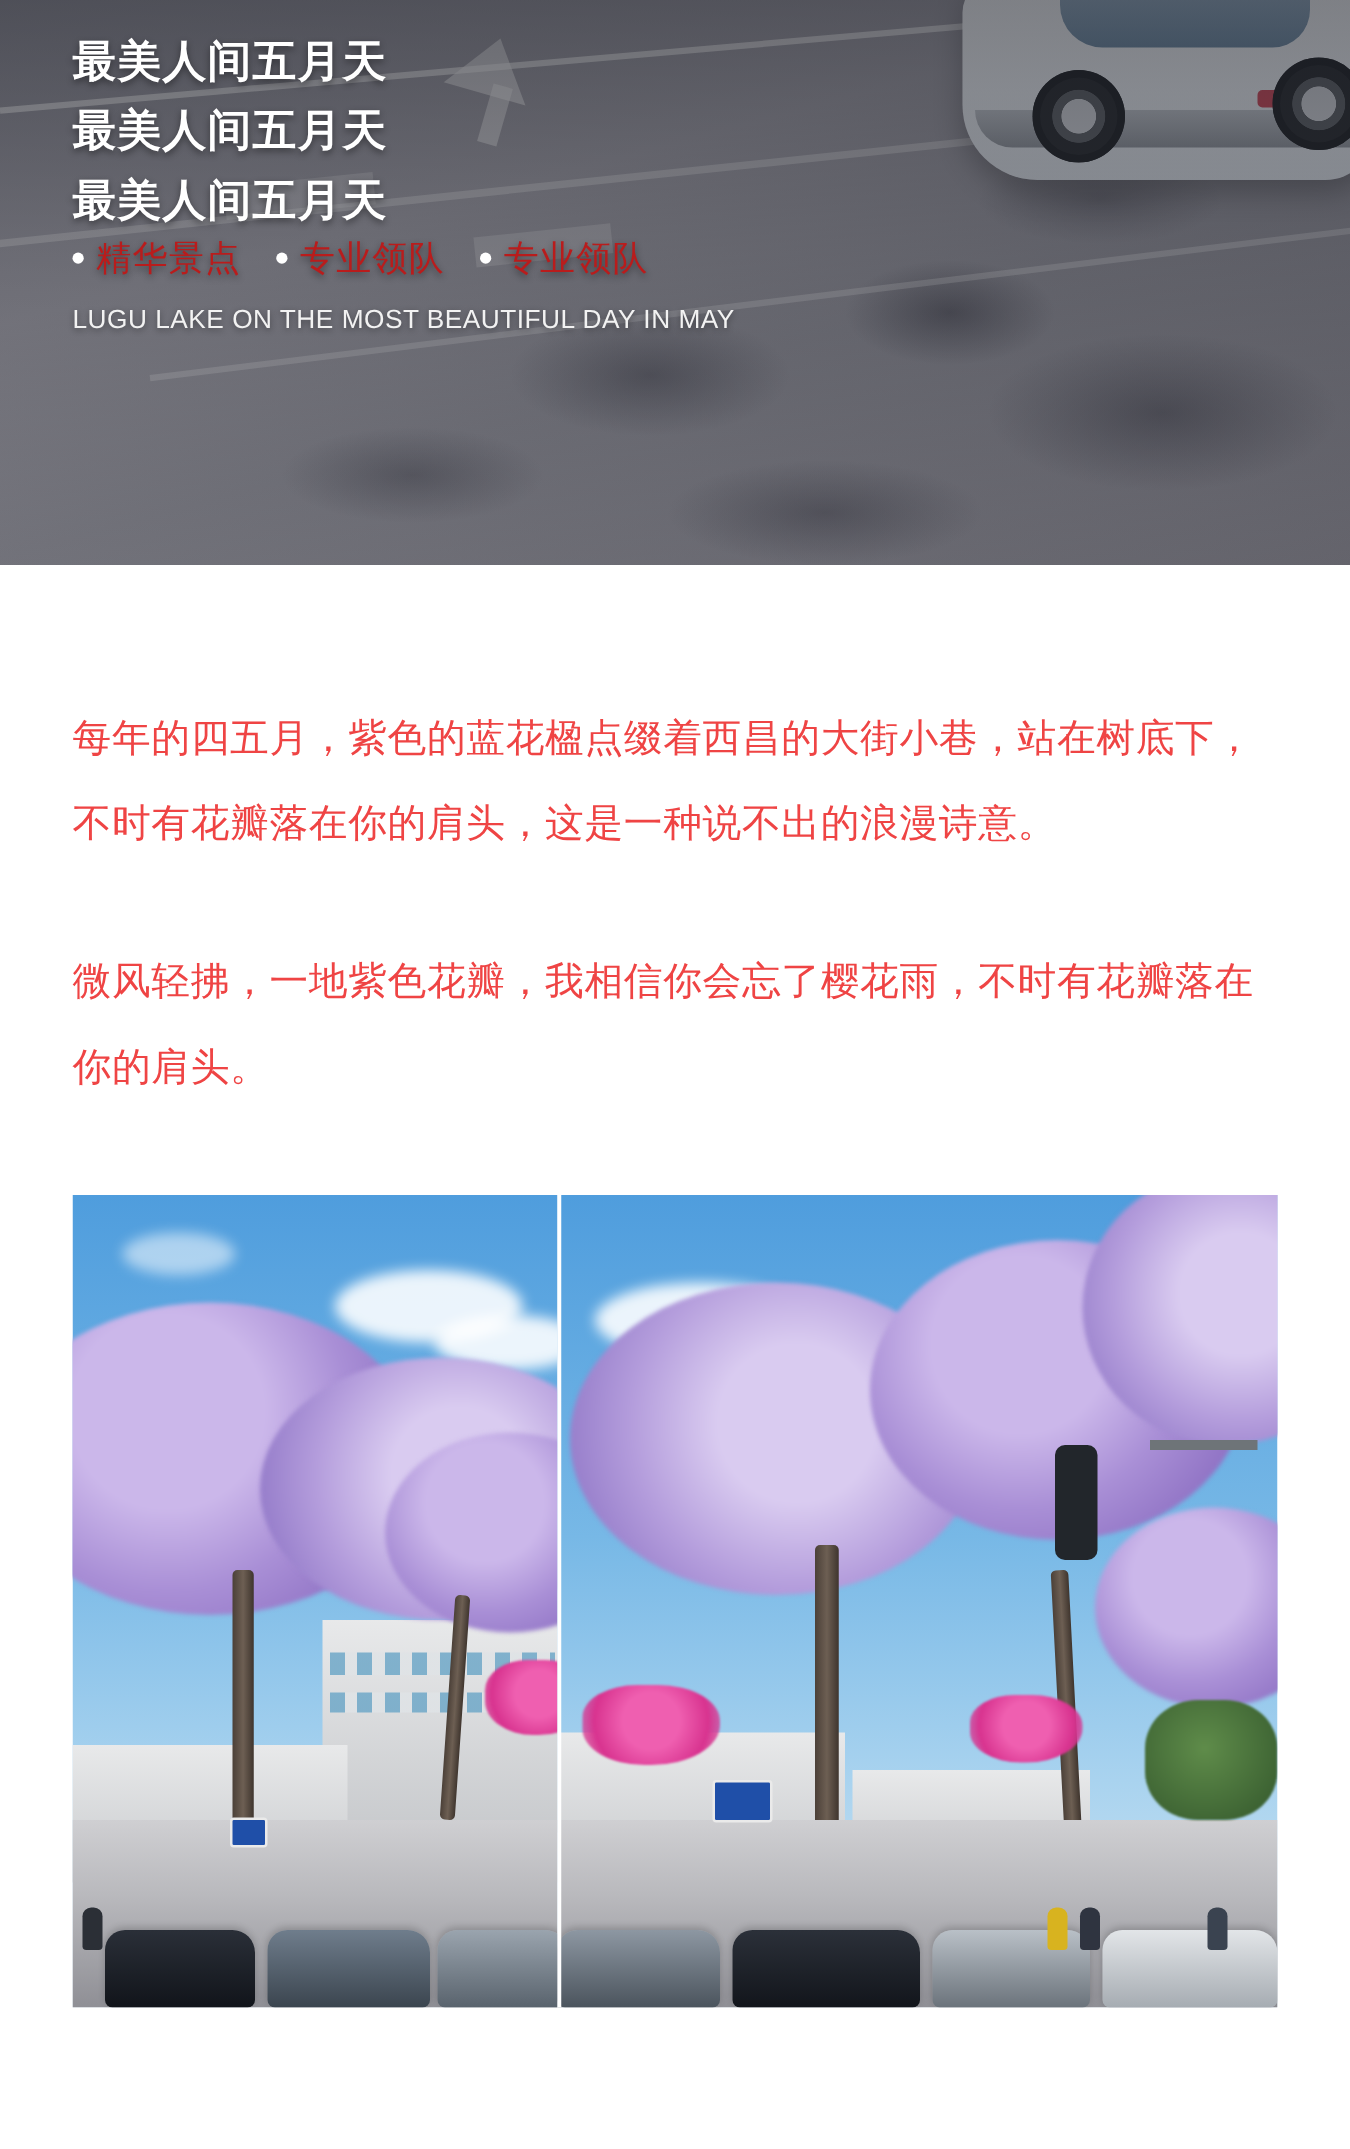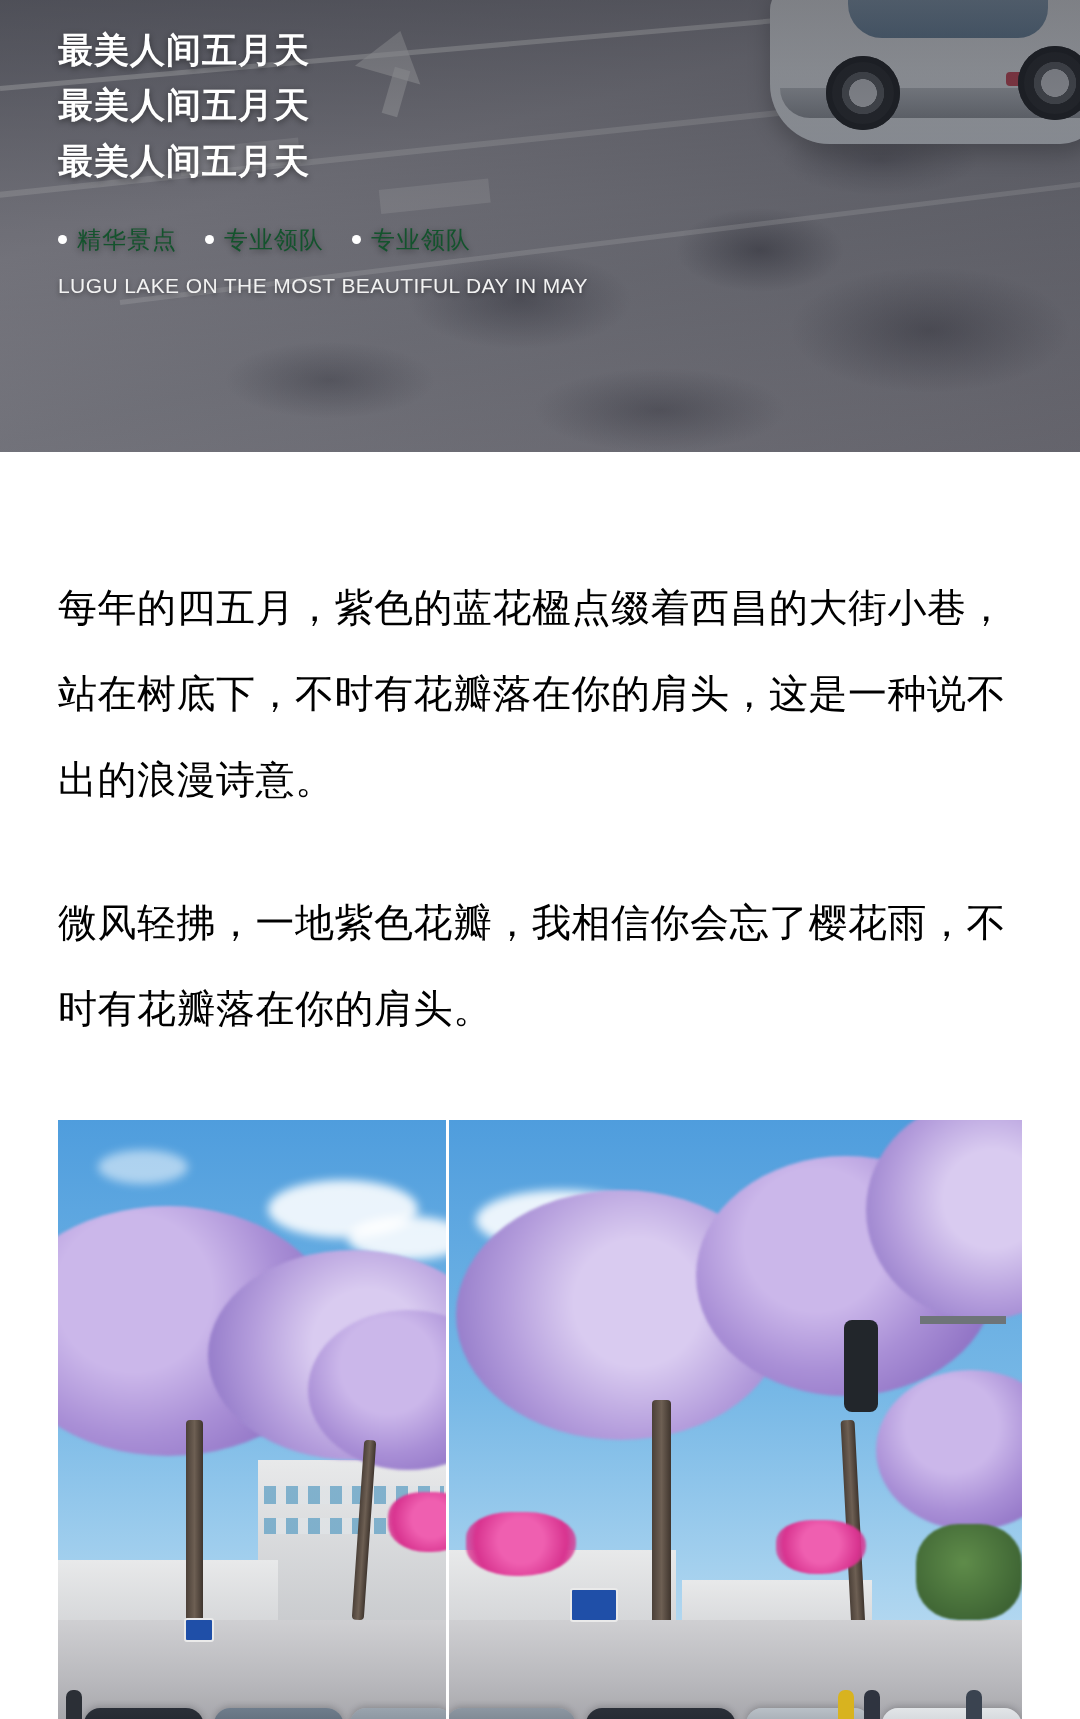--- a/index.html
+++ b/index.html
@@ -116,26 +116,25 @@
   }
   .hero-title-line {
     font-size: 35px;
     font-weight: bold;
     color: #ffffff;
     line-height: 1.58;
     letter-spacing: 1px;
     text-shadow: 0 2px 6px rgba(0,0,0,0.45);
   }
   .hero-bullets {
-    margin-top: 36px;
     display: flex;
     align-items: center;
     gap: 28px;
-    color: #14532d;
-    font-size: 24px;
+    color: #b91c1c;
+    font-size: 28px;
     letter-spacing: 1px;
     text-shadow: 0 2px 6px rgba(0,0,0,0.45);
   }
   .hero-bullets .bi {
     display: flex;
     align-items: center;
     gap: 10px;
   }
   .dot {
     width: 9px; height: 9px;
@@ -150,23 +149,23 @@
     line-height: 1.5;
     letter-spacing: 0.4px;
     text-shadow: 0 2px 5px rgba(0,0,0,0.4);
   }
 
   
   .article {
     padding: 74px 58px 0 58px;
   }
   .para {
-    font-size: 39px;
+    font-size: 31px;
     line-height: 2.2;
-    color: #000000;
+    color: #ef4444;
     letter-spacing: 0.5px;
   }
   .para + .para {
     margin-top: 58px;
   }
 
   
   .collage {
     margin: 68px 58px 0 58px;
     width: 964px;

